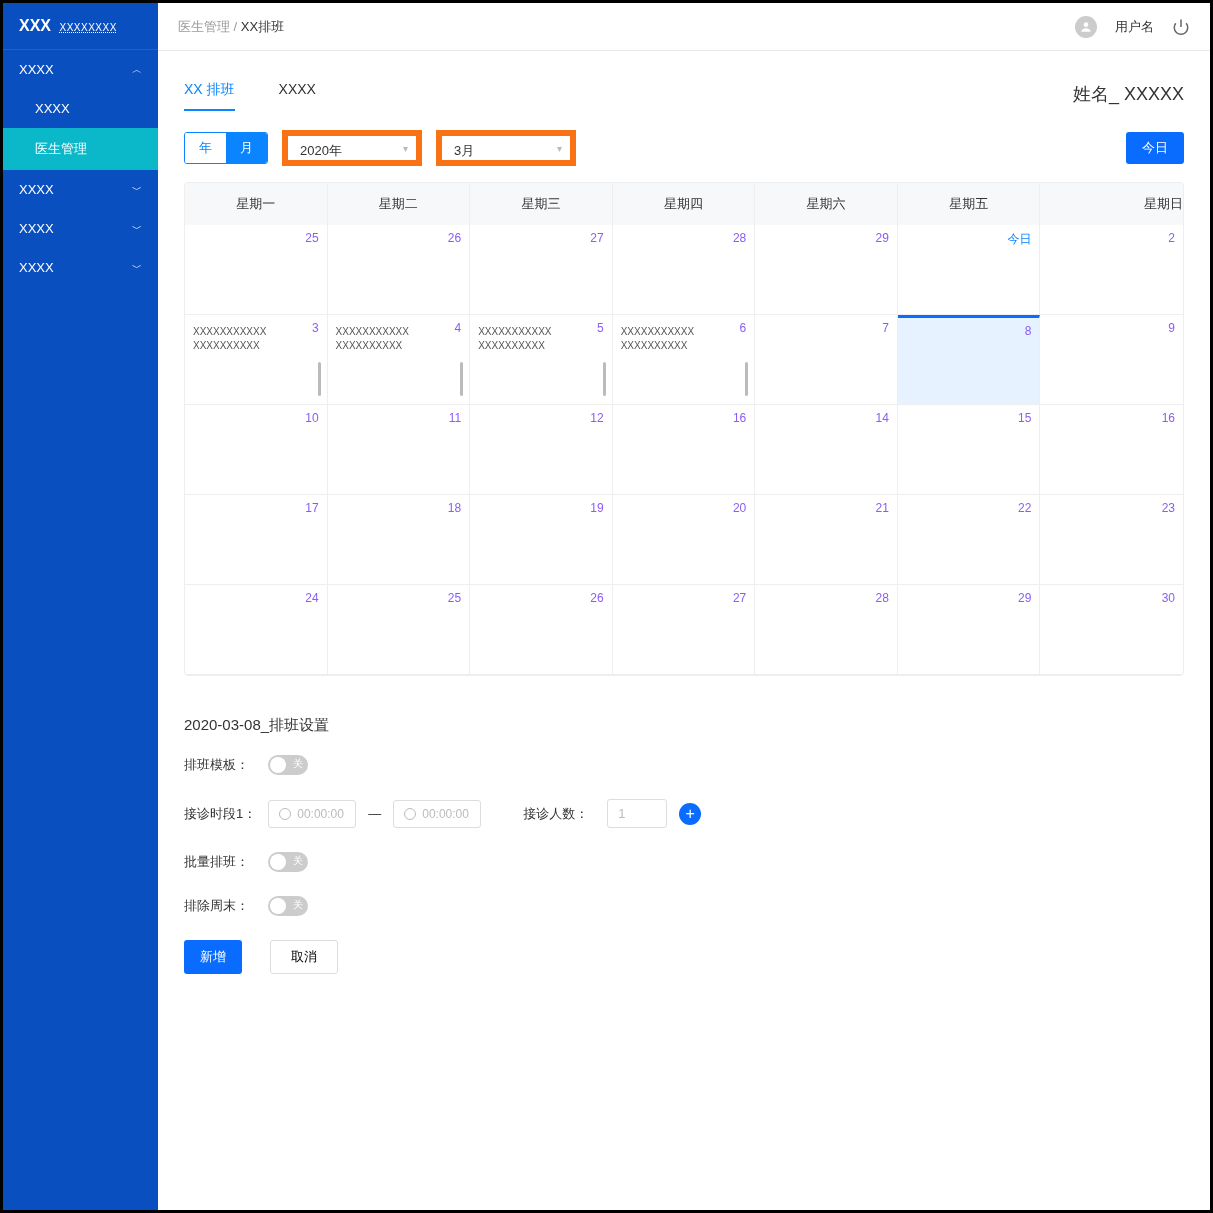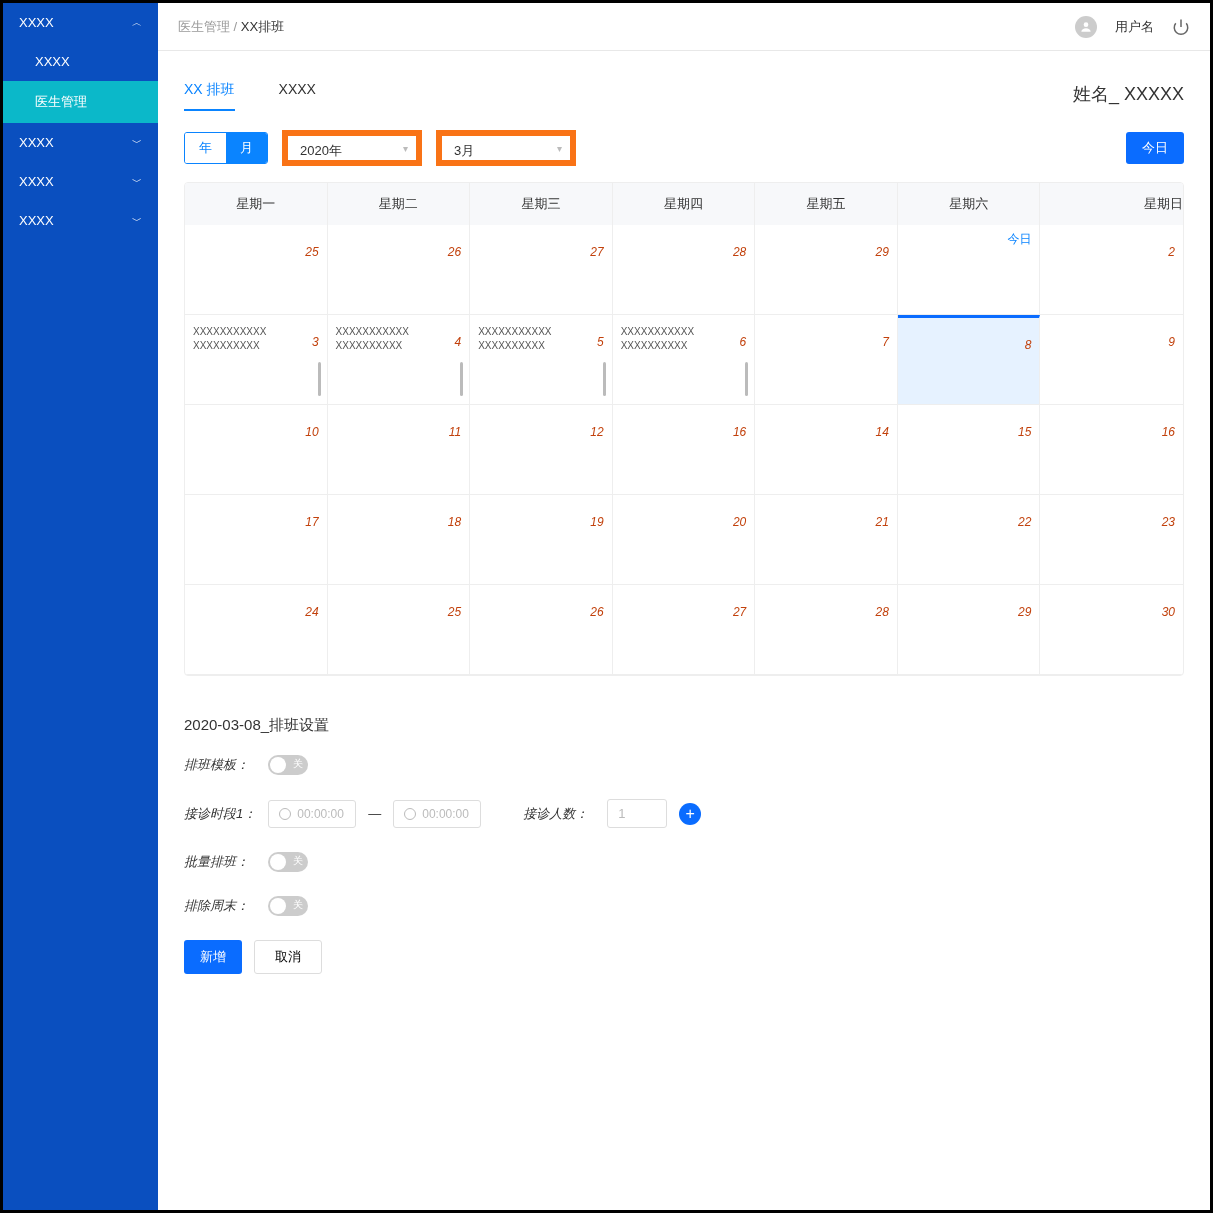--- a/index.html
+++ b/index.html
@@ -34,43 +34,47 @@
 .select::after { content: "▾"; position: absolute; right: 8px; color: #bbb; font-size: 10px; top: 50%; transform: translateY(-50%); }
 .spacer { flex: 1; }
 .btn-primary { background: #0a6cff; color: #fff; border: none; border-radius: 3px; padding: 7px 16px; font-size: 13px; cursor: pointer; }
 .calendar { border: 1px solid #eee; border-radius: 4px; overflow: hidden; }
 .cal-head { display: grid; grid-template-columns: repeat(7, 1fr); background: #f7f8fa; }
 .cal-head div { text-align: center; padding: 12px 0; font-size: 13px; color: #333; border-right: 1px solid #eee; }
 .cal-head div:last-child { border-right: none; text-align: right; }
 .cal-body { display: grid; grid-template-columns: repeat(7, 1fr); }
 .cell { border-right: 1px solid #eee; border-bottom: 1px solid #eee; min-height: 90px; padding: 6px 8px; position: relative; font-size: 12px; color: #999; }
 .cell:nth-child(7n) { border-right: none; }
-.cell .num { position: absolute; top: 20px; right: 8px; color: #c2410c; font-style: italic; }
+.cell .num { position: absolute; top: 6px; right: 8px; color: #8b5cf6; }
 .cell .today-label { position: absolute; top: 6px; right: 8px; color: #0a84ff; }
 .cell.selected { background: #e6f2ff; border-top: 3px solid #0a6cff; }
 .cell .events { margin-top: 4px; font-size: 10px; color: #555; line-height: 1.4; word-break: break-all; }
 .cell .bar { position: absolute; right: 6px; bottom: 8px; width: 3px; height: 34px; background: #bbb; border-radius: 2px; }
 .section-title { font-size: 15px; margin: 40px 0 20px; }
 .form-row { display: flex; align-items: center; gap: 12px; margin-bottom: 24px; font-size: 13px; }
-.form-label { color: #333; min-width: 72px; font-style: italic; }
+.form-label { color: #333; min-width: 72px; }
 .toggle { width: 40px; height: 20px; background: #ccc; border-radius: 10px; position: relative; cursor: pointer; }
 .toggle .knob { width: 16px; height: 16px; background: #fff; border-radius: 50%; position: absolute; top: 2px; left: 2px; }
 .toggle .txt { position: absolute; right: 5px; top: 2px; font-size: 10px; color: #fff; }
 .time-input { border: 1px solid #ddd; border-radius: 3px; padding: 6px 10px; width: 88px; display: flex; align-items: center; gap: 6px; color: #bbb; font-size: 12px; }
 .clock { width: 12px; height: 12px; border: 1px solid #bbb; border-radius: 50%; position: relative; }
 .num-input { border: 1px solid #ddd; border-radius: 3px; padding: 6px 10px; width: 60px; color: #bbb; font-size: 13px; }
 .plus { width: 22px; height: 22px; border-radius: 50%; background: #0a6cff; color: #fff; display: flex; align-items: center; justify-content: center; font-size: 16px; cursor: pointer; }
-.btn-row { display: flex; gap: 12px; }
+.btn-row { display: flex; gap: 28px; }
 .btn-default { background: #fff; border: 1px solid #ddd; border-radius: 3px; padding: 7px 20px; cursor: pointer; font-size: 13px; }
 </style>
 </head>
 <body>
 
 <div class="app">
   <aside class="sidebar">
+    <div class="logo">
+      <span>XXX</span>
+      <span class="small">XXXXXXXX</span>
+    </div>
     <div class="nav-group">
       <div class="nav-item">
         <span>XXXX</span>
         <span class="chev">︿</span>
       </div>
       <div class="nav-item sub">
         <span>XXXX</span>
       </div>
       <div class="nav-item sub active">
         <span>医生管理</span>
@@ -131,22 +135,22 @@
         <div class="spacer"></div>
         <button class="btn-primary">今日</button>
       </div>
 
       <div class="calendar">
         <div class="cal-head" id="cal-head">
             <div>星期一</div>
             <div>星期二</div>
             <div>星期三</div>
             <div>星期四</div>
+            <div>星期六</div>
             <div>星期五</div>
-            <div>星期六</div>
             <div>星期日</div>
           </div>
         <div class="cal-body" id="cal-body">
             <div class="cell">
               <span class="num">25</span>
             </div>
             <div class="cell">
               <span class="num">26</span>
             </div>
             <div class="cell">

